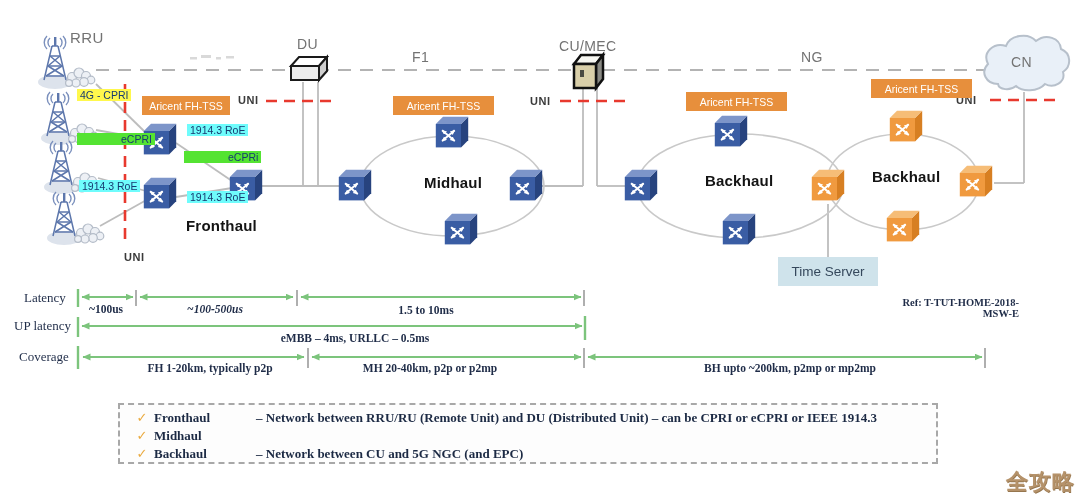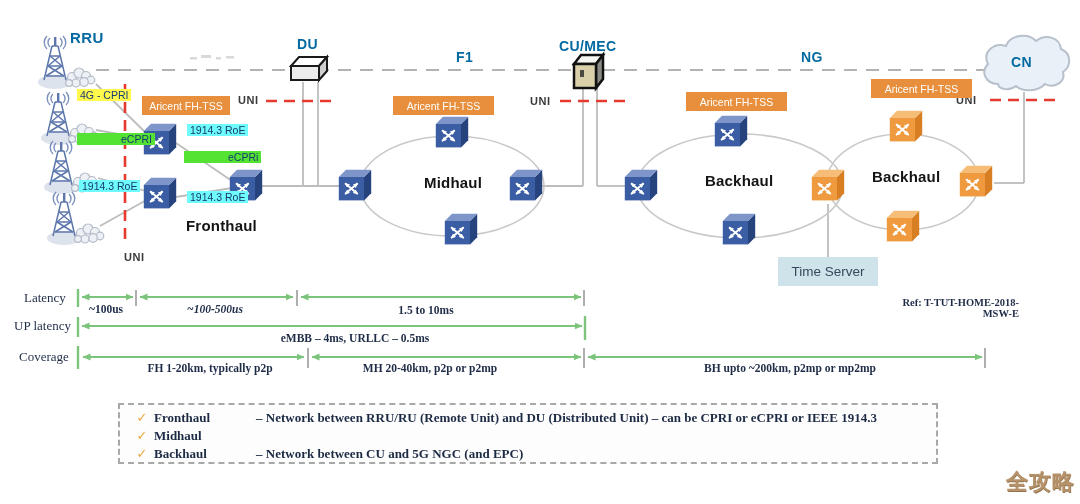--- a/index.html
+++ b/index.html
@@ -1,20 +1,20 @@
 <!DOCTYPE html>
 <html><head>
 <meta charset="utf-8">
 <style>
   html,body{margin:0;padding:0;background:#fff;}
   .stage{position:relative;width:1080px;height:504px;background:#ffffff;overflow:hidden;
          font-family:"Liberation Sans",sans-serif;}
   .underlay{position:absolute;left:0;top:0;width:1080px;height:504px;}
   .lbl{position:absolute;white-space:nowrap;}
-  .toplbl{font-size:14px;font-weight:700;color:#0369a1;letter-spacing:.4px;}
+  .toplbl{font-size:14px;font-weight:400;color:#737373;letter-spacing:.4px;}
   .haul{font-size:15px;font-weight:bold;color:#141414;letter-spacing:.2px;}
   .uni{font-size:11px;font-weight:bold;color:#3a3a3a;letter-spacing:.6px;}
   .aricent{position:absolute;background:#e78f3c;color:#ffffff;font-size:10.5px;
            text-align:center;padding:4px 0 3px 0;}
   .chip{position:absolute;font-size:10.5px;color:#173a70;padding:0 3px;font-weight:500;white-space:nowrap;}
   .chip.yellow{background:#fff84d;}
   .chip.green{background:#54e332;padding-left:44px;}
   .chip.cyan{background:#6ffcfc;}
   .serif{font-family:"Liberation Serif",serif;color:#1f2c48;}
   .mrow{position:absolute;font-size:13px;}
@@ -198,21 +198,21 @@
       <path d="M308,348 V368" stroke="#9b9b9b" stroke-width="1.6"></path>
       <line x1="312" y1="357" x2="581" y2="357" stroke="#7cc47c" stroke-width="2" marker-start="url(#mg)" marker-end="url(#mg)"></line>
       <path d="M584,348 V368" stroke="#9b9b9b" stroke-width="1.6"></path>
       <line x1="588" y1="357" x2="982" y2="357" stroke="#7cc47c" stroke-width="2" marker-start="url(#mg)" marker-end="url(#mg)"></line>
       <path d="M985,348 V368" stroke="#9b9b9b" stroke-width="1.6"></path>
     </g>
   </svg>
 
   <div class="lbl toplbl" style="left:70px;top:29px;font-size:15px;">RRU</div>
   <div class="lbl toplbl" style="left:297px;top:36px;">DU</div>
-  <div class="lbl toplbl" style="left:456px;top:49px;">F1</div>
+  <div class="lbl toplbl" style="left:412px;top:49px;">F1</div>
   <div class="lbl toplbl" style="left:559px;top:38px;">CU/MEC</div>
   <div class="lbl toplbl" style="left:801px;top:49px;">NG</div>
   <div class="lbl toplbl" style="left:1011px;top:54px;">CN</div>
 
   <div class="lbl uni" style="left:238px;top:94px;">UNI</div>
   <div class="lbl uni" style="left:530px;top:95px;">UNI</div>
   <div class="lbl uni" style="left:956px;top:94px;">UNI</div>
   <div class="lbl uni" style="left:124px;top:251px;">UNI</div>
 
   <div class="aricent" style="left:142px;top:96px;width:88px;">Aricent FH-TSS</div>

